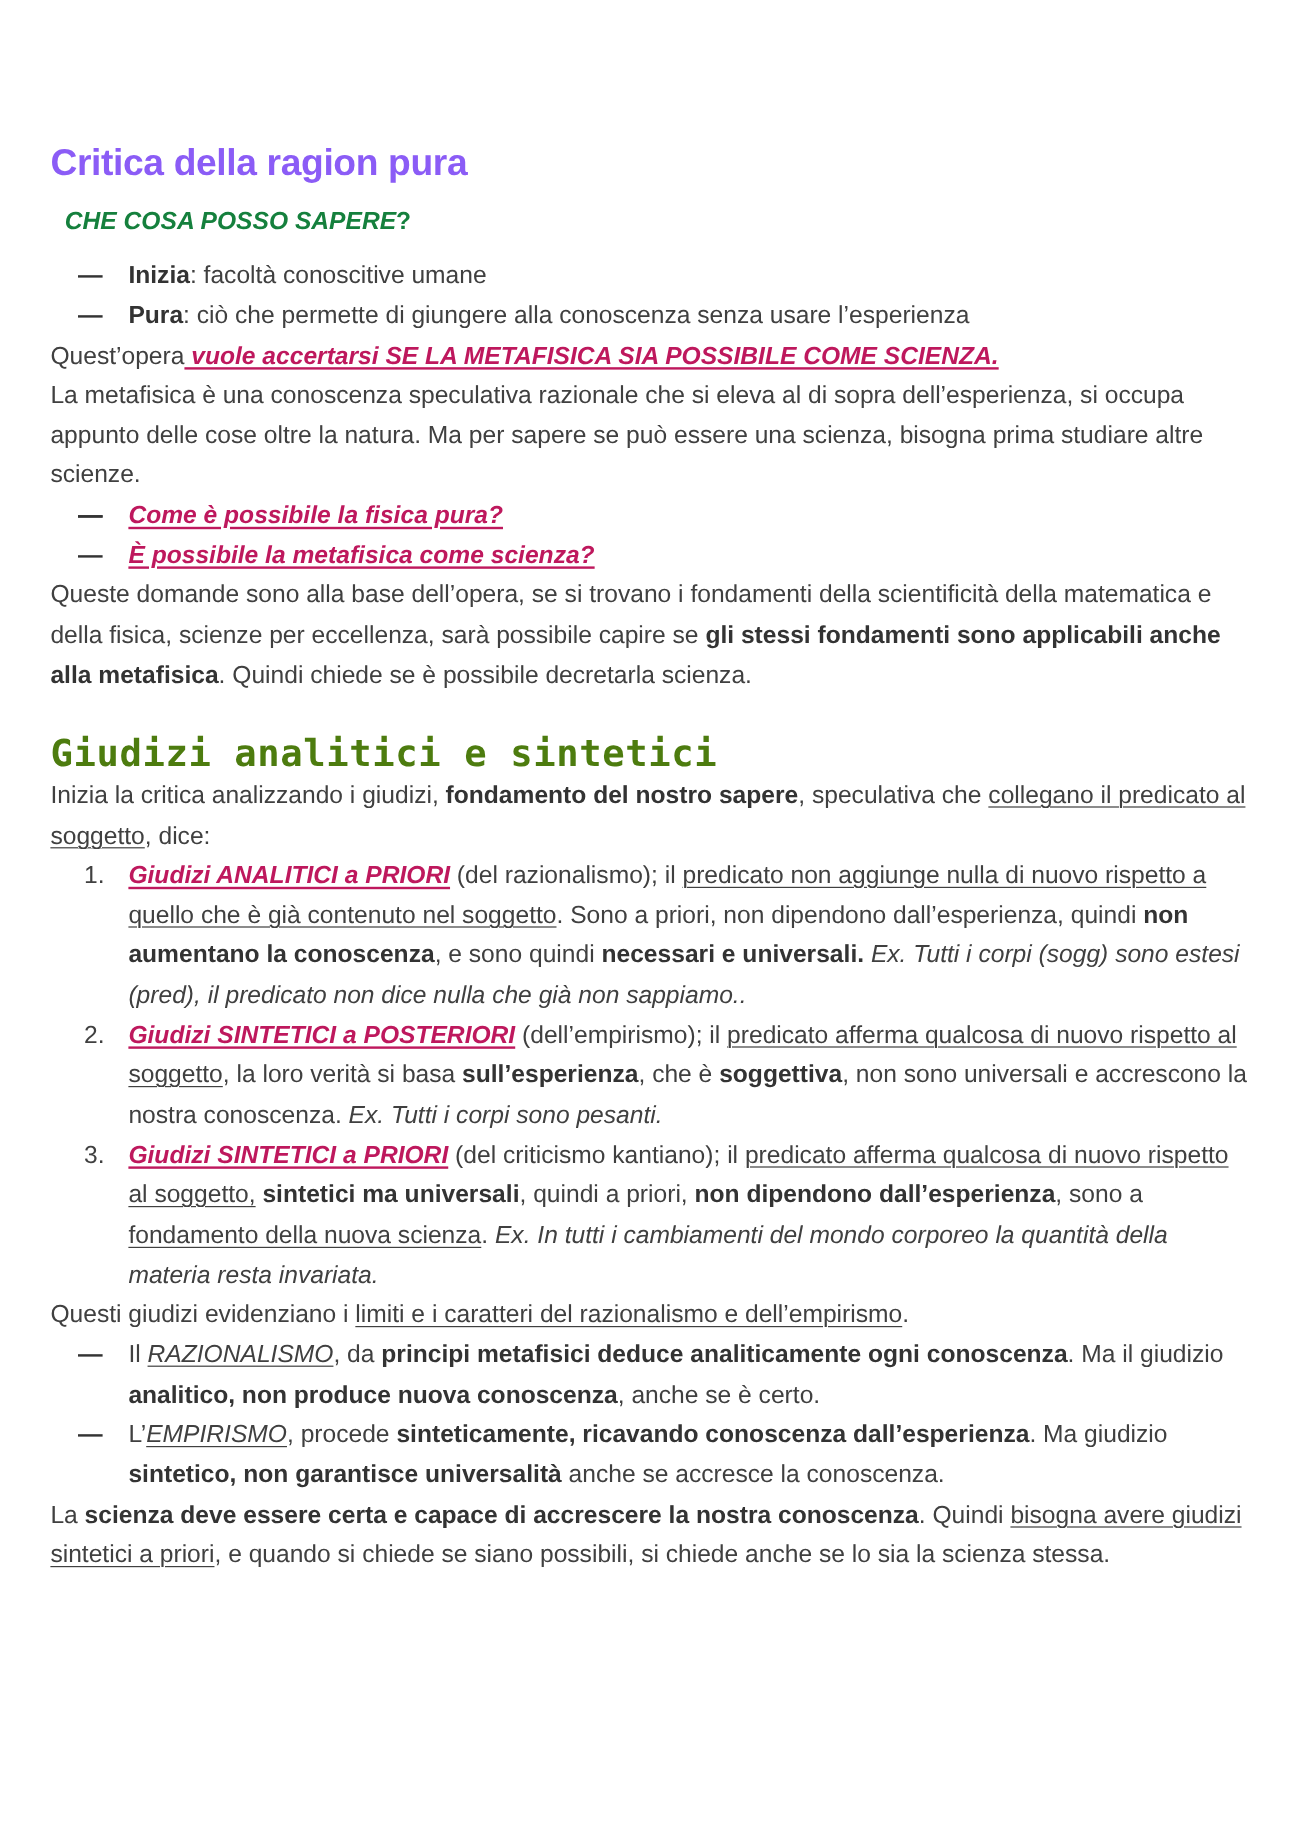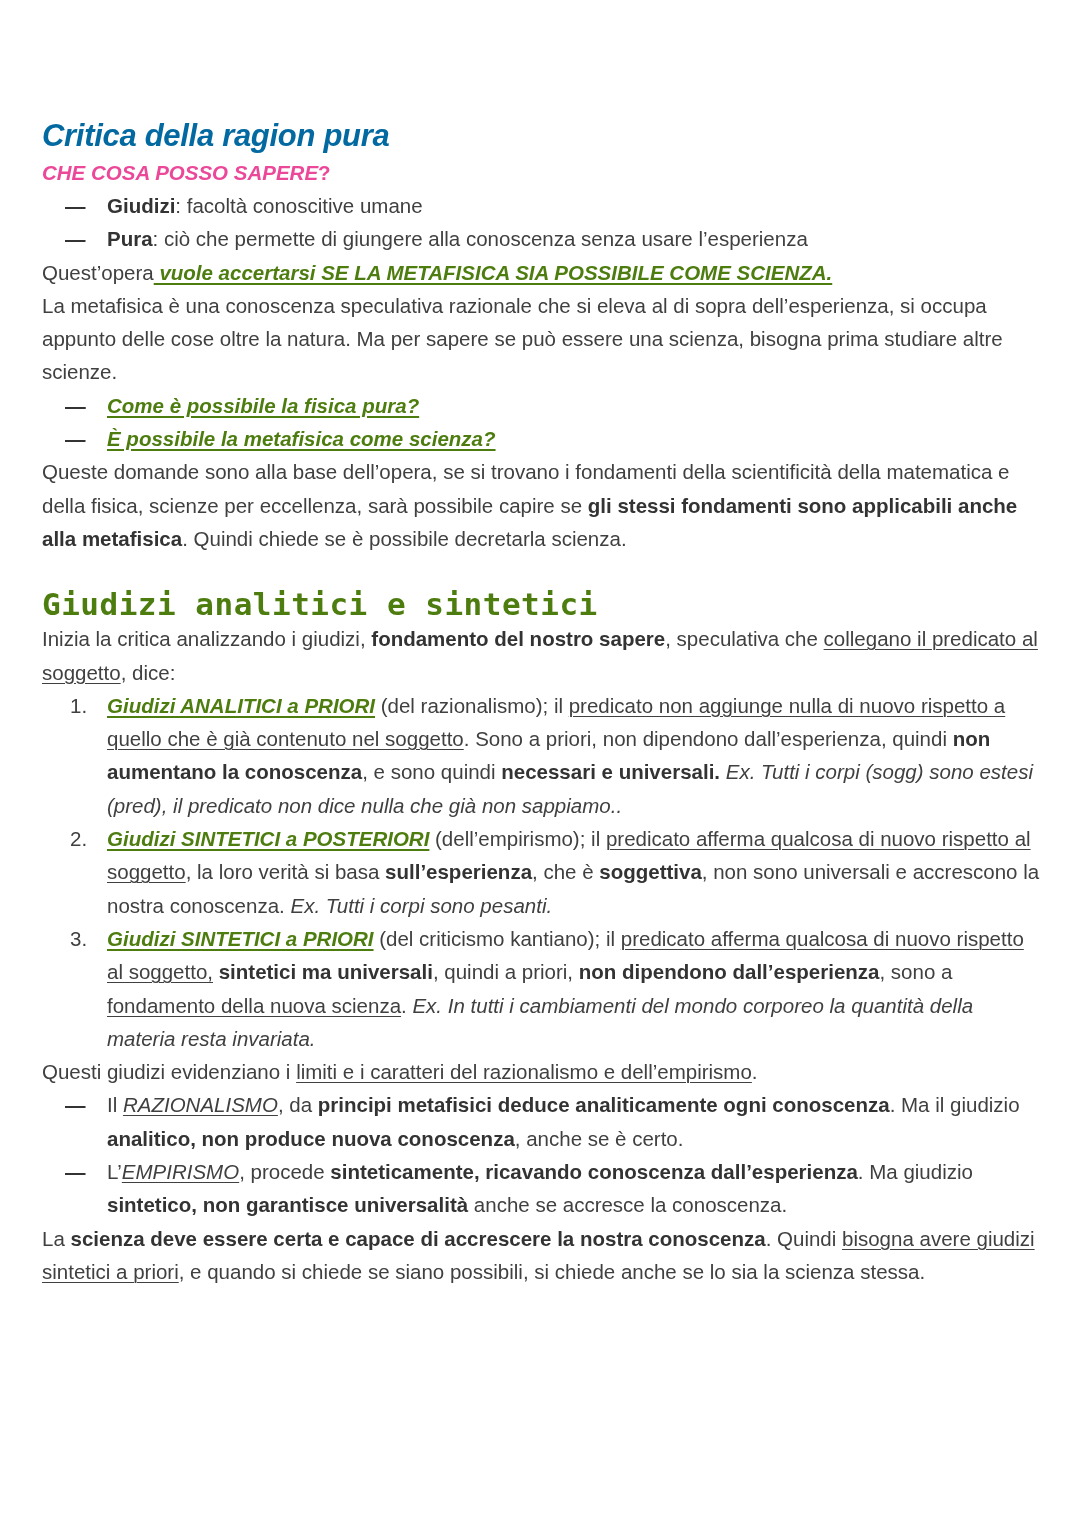--- a/index.html
+++ b/index.html
@@ -3,61 +3,61 @@
 <meta charset="utf-8">
 <style>
   html, body { margin: 0; padding: 0; background: #ffffff; }
   body {
     width: 1080px; height: 1527px; overflow: hidden; position: relative;
     font-family: "Liberation Sans", sans-serif;
     color: #3a3a3a;
   }
   .page { position: absolute; left: 42px; top: 116px; width: 1000px; }
   .title {
-    font-size: 31px; font-style: italic; font-weight: bold; color: #0369a1;
+    font-size: 31px; font-weight: bold; color: #8b5cf6;
     margin: 0; line-height: 40px; letter-spacing: -0.3px;
   }
   .subtitle {
-    font-size: 20.5px; font-style: italic; font-weight: bold; color: #ec4899;
-    line-height: 33px; margin: 0;
+    font-size: 20.5px; font-style: italic; font-weight: bold; color: #15803d;
+    line-height: 33px; margin: 12px;
   }
   .p, .li-text { font-size: 20.5px; line-height: 33.3px; color: #404040; }
   .p { margin: 0; }
   .dash-list, .num-list { list-style: none; margin: 0; padding: 0; }
   .dash-list li, .num-list li { position: relative; padding-left: 65px; }
   .dash-marker {
     position: absolute; left: 23px; top: 0; font-weight: bold; color: #333;
     font-size: 20.5px; line-height: 33.3px;
   }
   .num-marker {
     position: absolute; left: 28px; top: 0; font-size: 20.5px; line-height: 33.3px; color: #404040;
   }
   b, .b { font-weight: bold; color: #333; }
   i, .i { font-style: italic; }
   .u { text-decoration: underline; text-underline-offset: 3px; text-decoration-thickness: 1px; }
-  .bu { font-weight: bold; font-style: italic; text-decoration: underline; text-underline-offset: 3px; color: #4d7c0f; }
+  .bu { font-weight: bold; font-style: italic; text-decoration: underline; text-underline-offset: 3px; color: #be185d; }
   .h2 {
     font-family: "DejaVu Sans Mono", "Liberation Mono", monospace;
     font-size: 31px; font-weight: bold; color: #4d7c0f; margin: 0;
     line-height: 36px; letter-spacing: 0.5px;
   }
   .gap-lg { height: 31px; }
 </style>
 </head>
 <body>
 
 <div class="page">
 
   <h1 class="title">Critica della ragion pura</h1>
   <div class="subtitle"><span>CHE COSA POSSO SAPERE</span><span style="font-style:normal">?</span></div>
 
   <ul class="dash-list">
     <li>
       <span class="dash-marker">—</span>
-      <span class="li-text"><b>Giudizi</b><span>: facoltà conoscitive umane</span></span>
+      <span class="li-text"><b>Inizia</b><span>: facoltà conoscitive umane</span></span>
     </li>
     <li>
       <span class="dash-marker">—</span>
       <span class="li-text"><b>Pura</b><span>: ciò che permette di giungere alla conoscenza senza usare l’esperienza</span></span>
     </li>
   </ul>
 
   <p class="p"><span>Quest’opera</span><span class="bu"> vuole accertarsi SE LA METAFISICA SIA POSSIBILE COME SCIENZA.</span></p>
 
   <p class="p">La metafisica è una conoscenza speculativa razionale che si eleva al di sopra dell’esperienza, si occupa appunto delle cose oltre la natura. Ma per sapere se può essere una scienza, bisogna prima studiare altre scienze.</p>

